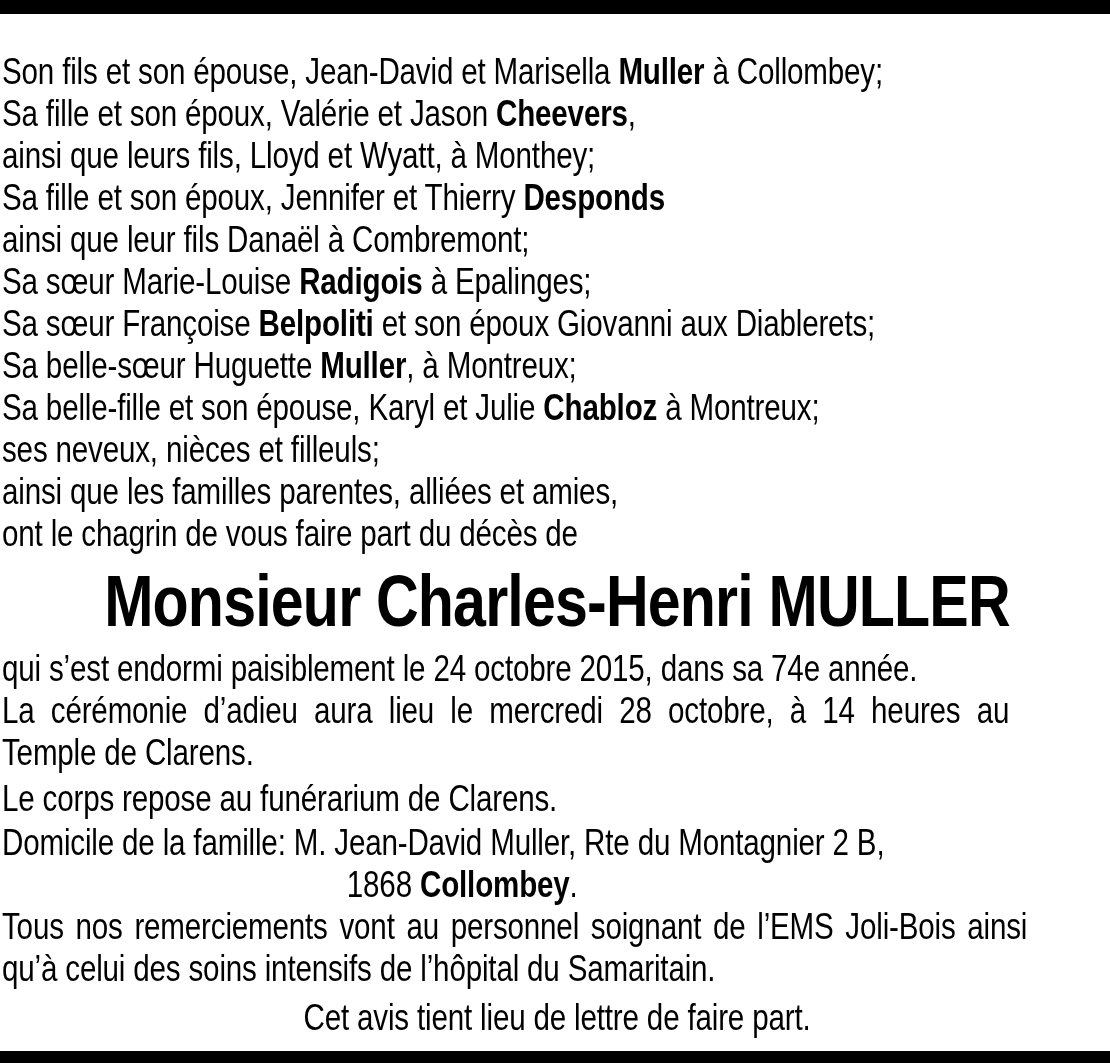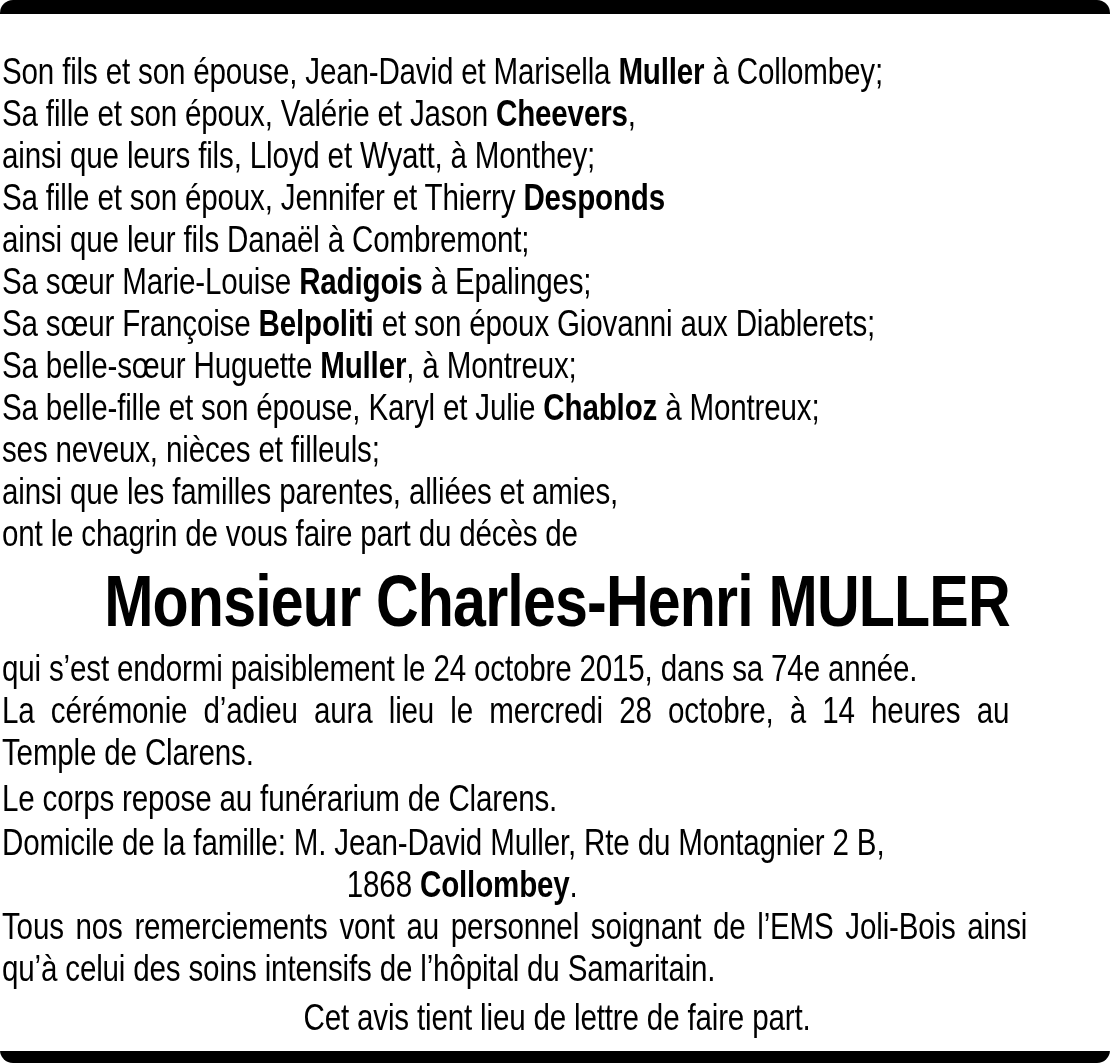--- a/index.html
+++ b/index.html
@@ -5,21 +5,20 @@
   html, body { margin: 0; padding: 0; background: #ffffff; }
 
   .sheet {
     position: relative;
     width: 1110px;
     height: 1063px;
     background: #ffffff;
     color: #000000;
     overflow: hidden;
     font-family: "Liberation Sans", "DejaVu Sans", sans-serif;
-    border-radius: 13px;
   }
 
   .rule {
     position: absolute;
     left: 0;
     width: 1110px;
     background: #000000;
   }
   .rule-top    { top: 0;      height: 14px; }
   .rule-bottom { top: 1051px; height: 12px; }

